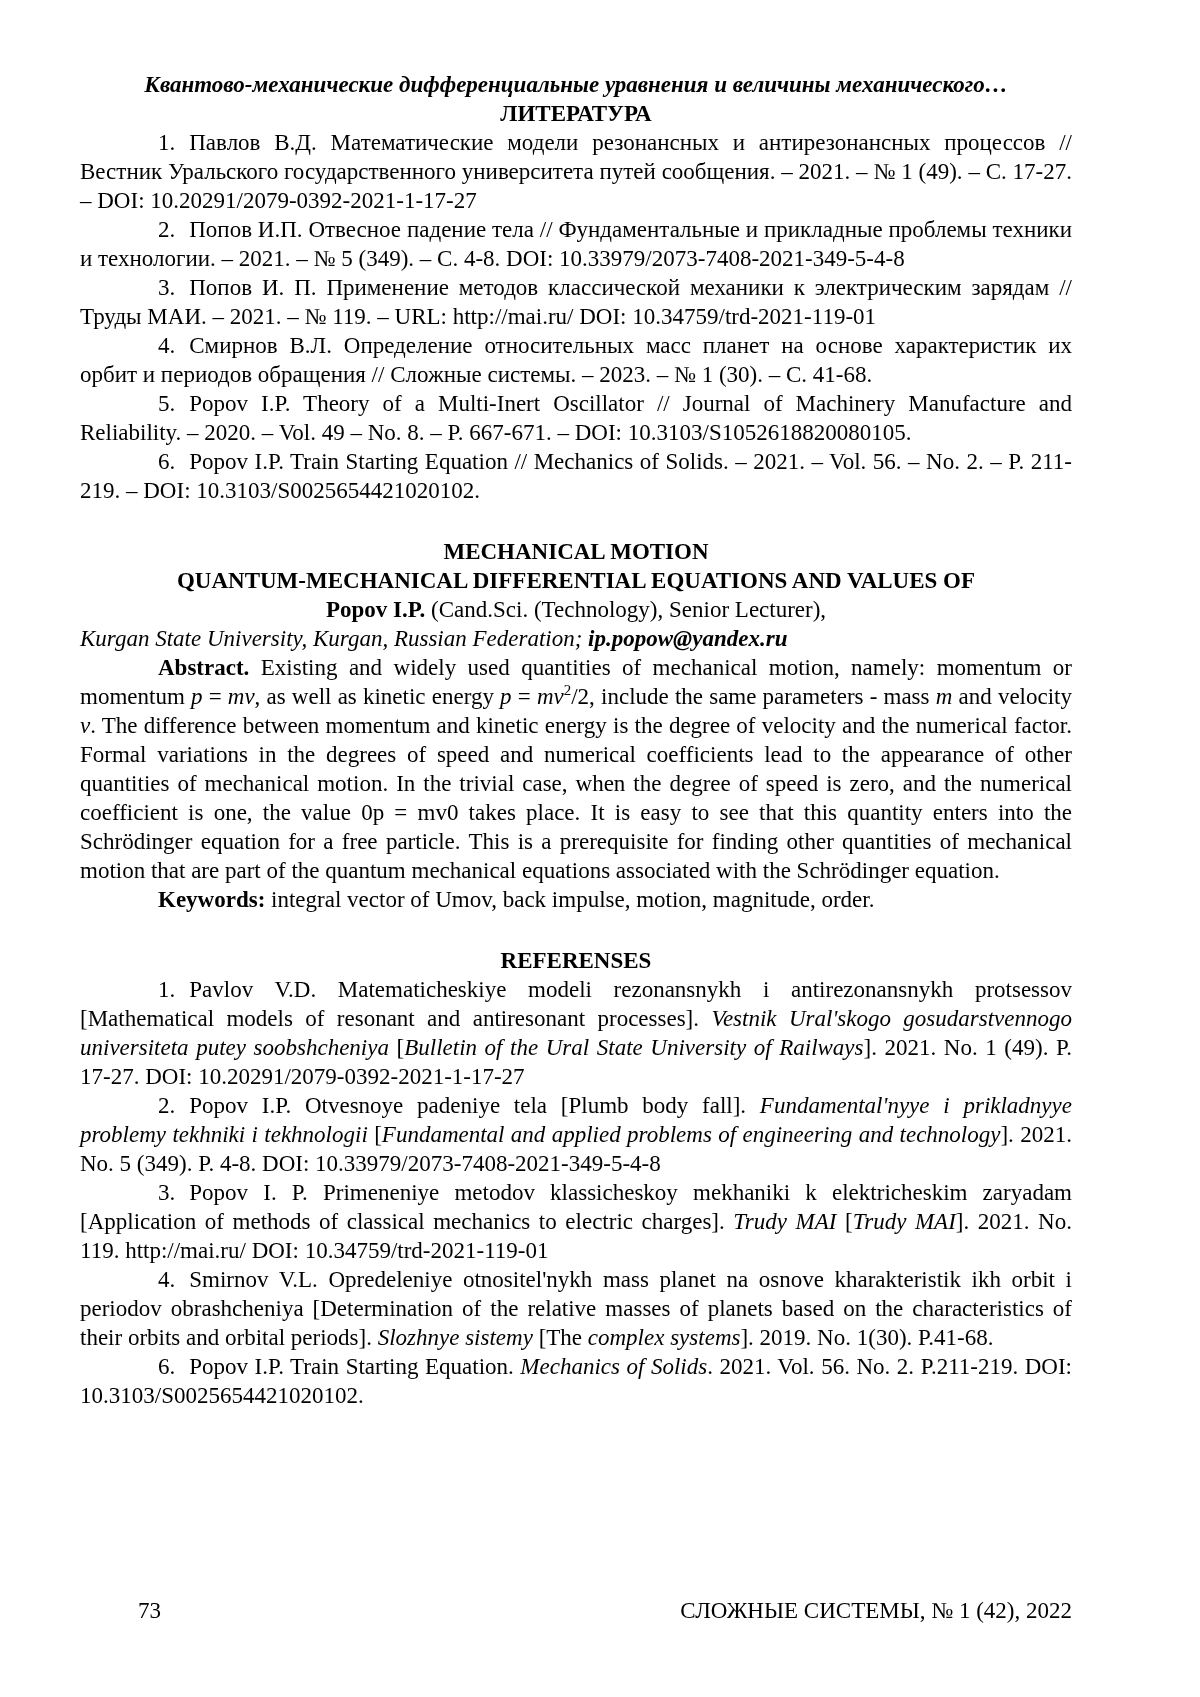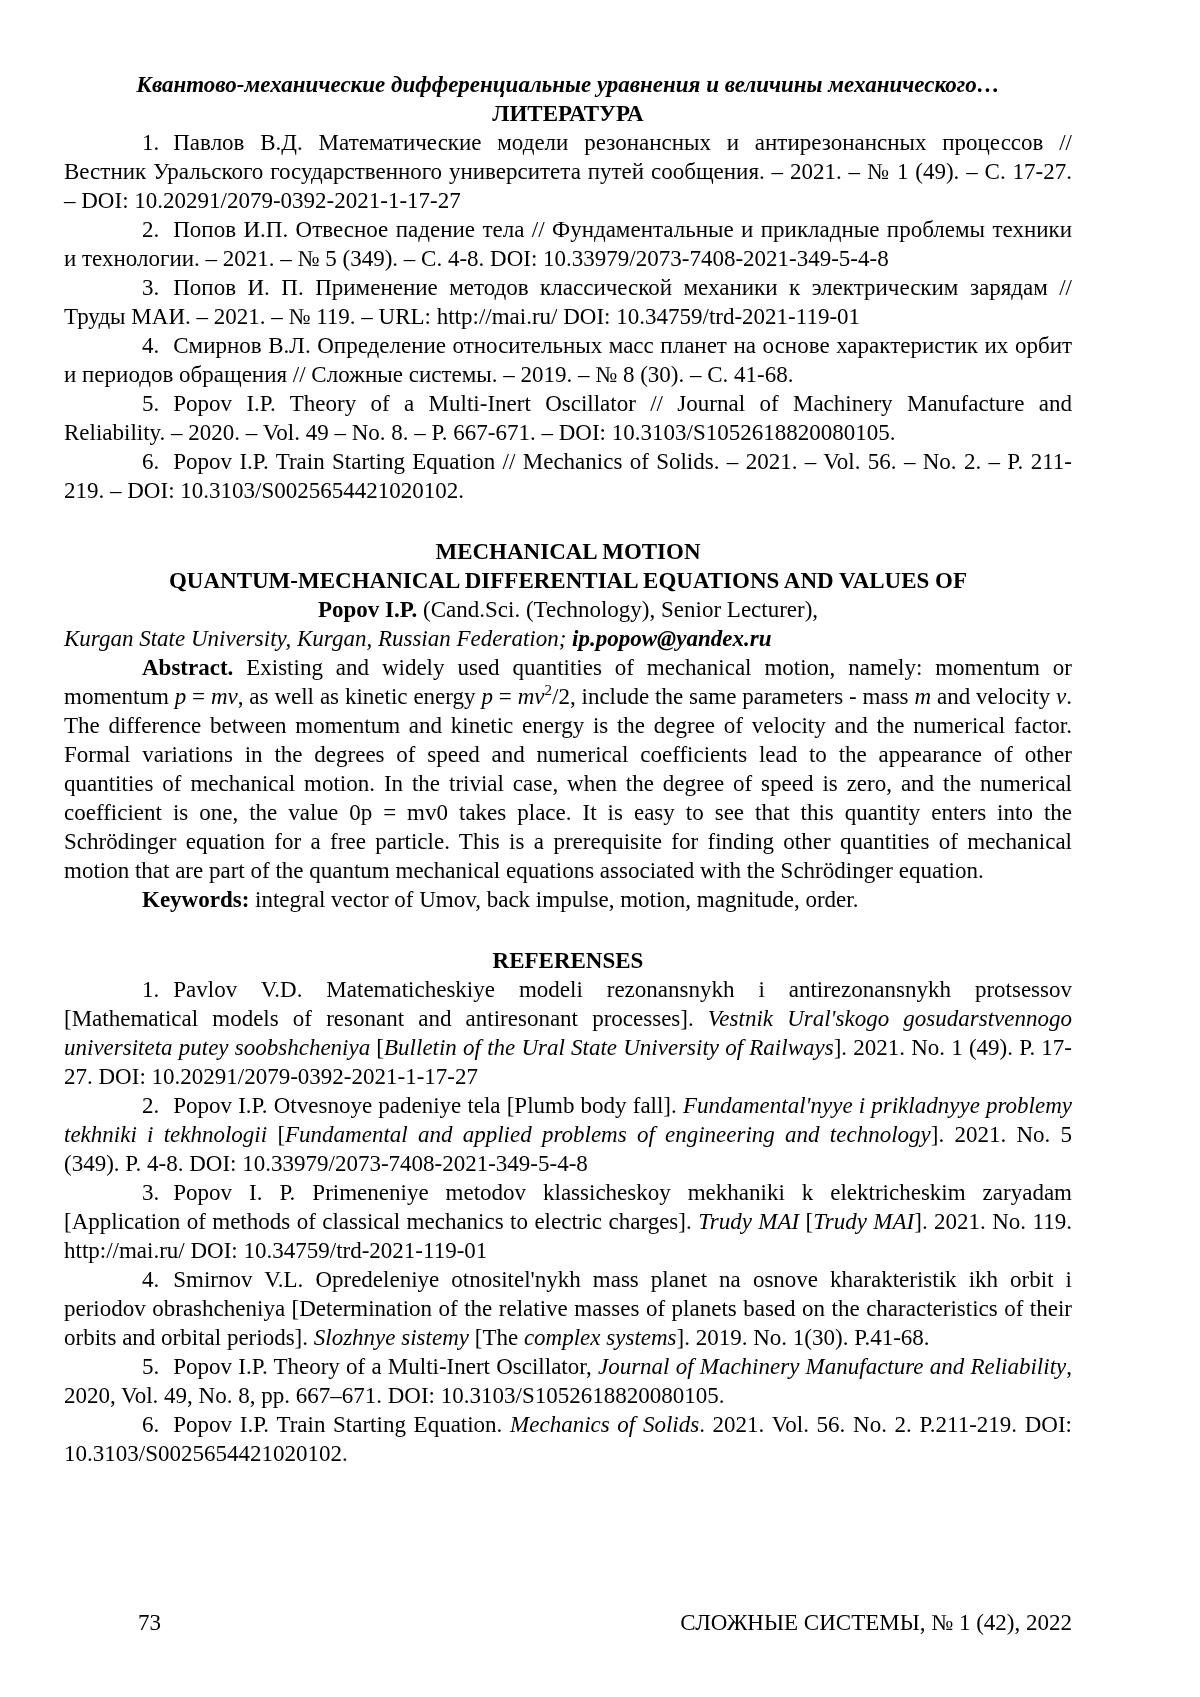--- a/index.html
+++ b/index.html
@@ -10,21 +10,21 @@
   .page {
     position: relative;
     width: 1200px;
     height: 1697px;
     background: #ffffff;
     color: #000000;
     font-family: "Liberation Serif", "DejaVu Serif", serif;
     font-size: 23px;
     line-height: 29px;
     box-sizing: border-box;
-    padding: 70px 128px 0 64px;
+    padding: 70px 128px 0 80px;
     overflow: hidden;
   }
   .running-head {
     text-align: center;
     font-weight: bold;
     font-style: italic;
   }
   .section-heading {
     text-align: center;
     font-weight: bold;
@@ -52,41 +52,41 @@
   .it { font-style: italic; }
   .sup {
     vertical-align: super;
     font-size: 0.65em;
     line-height: 0;
   }
   .footer {
     position: absolute;
     left: 138px;
     right: 128px;
-    bottom: 60px;
+    bottom: 72px;
     display: flex;
     justify-content: space-between;
     align-items: flex-start;
     gap: 18px;
   }
 </style>
 </head>
 <body>
 
 <div class="page">
 
   <div class="running-head">Квантово-механические дифференциальные уравнения и величины механического…</div>
 
   <div class="section-heading lit-heading">ЛИТЕРАТУРА</div>
 
   <div>
       <p class="ref"><span class="ref-num">1.</span><span>Павлов В.Д. Математические модели резонансных и антирезонансных процессов // Вестник Уральского государственного университета путей сообщения. – 2021. – № 1 (49). – С. 17-27. – DOI: 10.20291/2079-0392-2021-1-17-27</span></p>
       <p class="ref"><span class="ref-num">2.</span><span>Попов И.П. Отвесное падение тела // Фундаментальные и прикладные проблемы техники и технологии. – 2021. – № 5 (349). – С. 4-8. DOI: 10.33979/2073-7408-2021-349-5-4-8</span></p>
       <p class="ref"><span class="ref-num">3.</span><span>Попов И. П. Применение методов классической механики к электрическим зарядам // Труды МАИ. – 2021. – № 119. – URL: http://mai.ru/ DOI: 10.34759/trd-2021-119-01</span></p>
-      <p class="ref"><span class="ref-num">4.</span><span>Смирнов В.Л. Определение относительных масс планет на основе характеристик их орбит и периодов обращения // Сложные системы. – 2019. – № 8 (30). – С. 41-68.</span></p>
+      <p class="ref"><span class="ref-num">4.</span><span>Смирнов В.Л. Определение относительных масс планет на основе характеристик их орбит и периодов обращения // Сложные системы. – 2023. – № 1 (30). – С. 41-68.</span></p>
       <p class="ref"><span class="ref-num">5.</span><span>Popov I.P. Theory of a Multi-Inert Oscillator // Journal of Machinery Manufacture and Reliability. – 2020. – Vol. 49 – No. 8. – P. 667-671. – DOI: 10.3103/S1052618820080105.</span></p>
       <p class="ref"><span class="ref-num">6.</span><span>Popov I.P. Train Starting Equation // Mechanics of Solids. – 2021. – Vol. 56. – No. 2. – P. 211-219. – DOI: 10.3103/S0025654421020102.</span></p>
     </div>
 
   <div class="title-block">
     <div>MECHANICAL MOTION</div>
     <div>QUANTUM-MECHANICAL DIFFERENTIAL EQUATIONS AND VALUES OF</div>
   </div>
 
   <div class="author-line"><span class="bd">Popov I.P.</span><span> (Cand.Sci. (Technology), Senior Lecturer),</span></div>
@@ -97,21 +97,20 @@
 
   <p class="para"><span class="bd">Keywords:</span><span> integral vector of Umov, back impulse, motion, magnitude, order.</span></p>
 
   <div class="section-heading ref-heading">REFERENSES</div>
 
   <div>
       <p class="ref"><span class="ref-num">1.</span><span>Pavlov V.D. Matematicheskiye modeli rezonansnykh i antirezonansnykh protsessov [Mathematical models of resonant and antiresonant processes]. </span><span class="it">Vestnik Ural'skogo gosudarstvennogo universiteta putey soobshcheniya</span><span> [</span><span class="it">Bulletin of the Ural State University of Railways</span><span>]. 2021. No. 1 (49). P. 17-27. DOI: 10.20291/2079-0392-2021-1-17-27</span></p>
       <p class="ref"><span class="ref-num">2.</span><span>Popov I.P. Otvesnoye padeniye tela [Plumb body fall]. </span><span class="it">Fundamental'nyye i prikladnyye problemy tekhniki i tekhnologii</span><span> [</span><span class="it">Fundamental and applied problems of engineering and technology</span><span>]. 2021. No. 5 (349). P. 4-8. DOI: 10.33979/2073-7408-2021-349-5-4-8</span></p>
       <p class="ref"><span class="ref-num">3.</span><span>Popov I. P. Primeneniye metodov klassicheskoy mekhaniki k elektricheskim zaryadam [Application of methods of classical mechanics to electric charges]. </span><span class="it">Trudy MAI</span><span> [</span><span class="it">Trudy MAI</span><span>]. 2021. No. 119. http://mai.ru/ DOI: 10.34759/trd-2021-119-01</span></p>
       <p class="ref"><span class="ref-num">4.</span><span>Smirnov V.L. Opredeleniye otnositel'nykh mass planet na osnove kharakteristik ikh orbit i periodov obrashcheniya [Determination of the relative masses of planets based on the characteristics of their orbits and orbital periods]. </span><span class="it">Slozhnye sistemy</span><span> [The </span><span class="it">complex systems</span><span>]. 2019. No. 1(30). P.41-68.</span></p>
-      <p class="ref"><span class="ref-num">5.</span><span>Popov I.P. Theory of a Multi-Inert Oscillator, </span><span class="it">Journal of Machinery Manufacture and Reliability</span><span>, 2020, Vol. 49, No. 8, pp. 667–671. DOI: 10.3103/S1052618820080105.</span></p>
       <p class="ref"><span class="ref-num">6.</span><span>Popov I.P. Train Starting Equation. </span><span class="it">Mechanics of Solids</span><span>. 2021. Vol. 56. No. 2.  P.211-219. DOI: 10.3103/S0025654421020102.</span></p>
     </div>
 
   <div class="footer">
     <span>73</span>
     <span>СЛОЖНЫЕ СИСТЕМЫ, № 1 (42), 2022</span>
   </div>
 
 </div>
 

